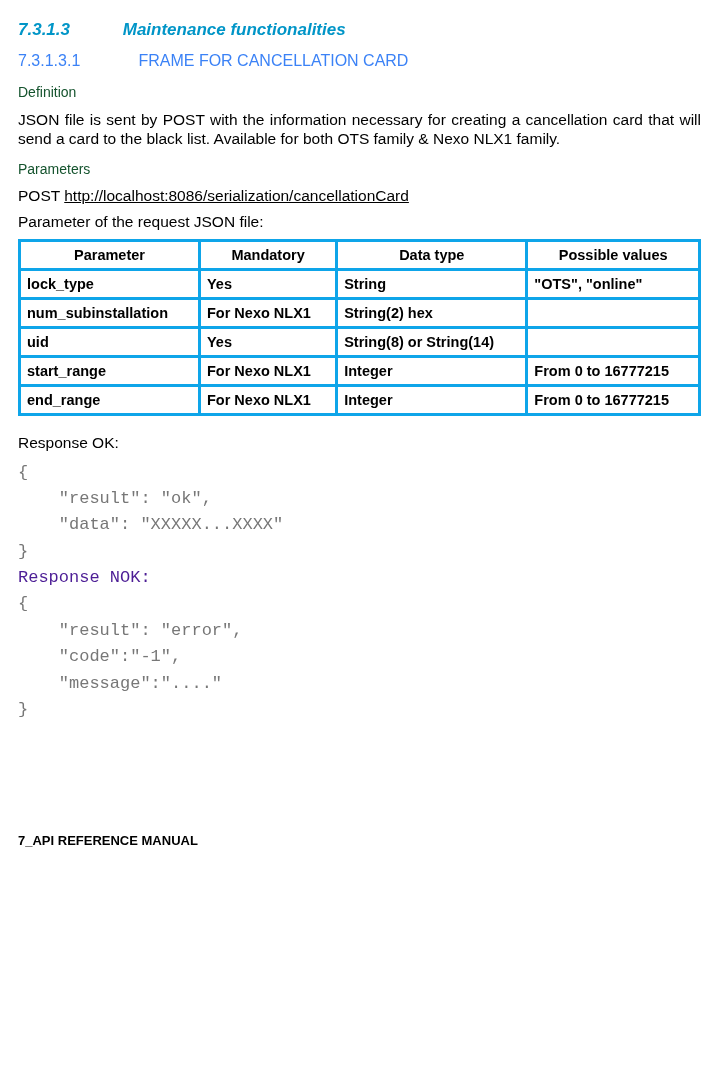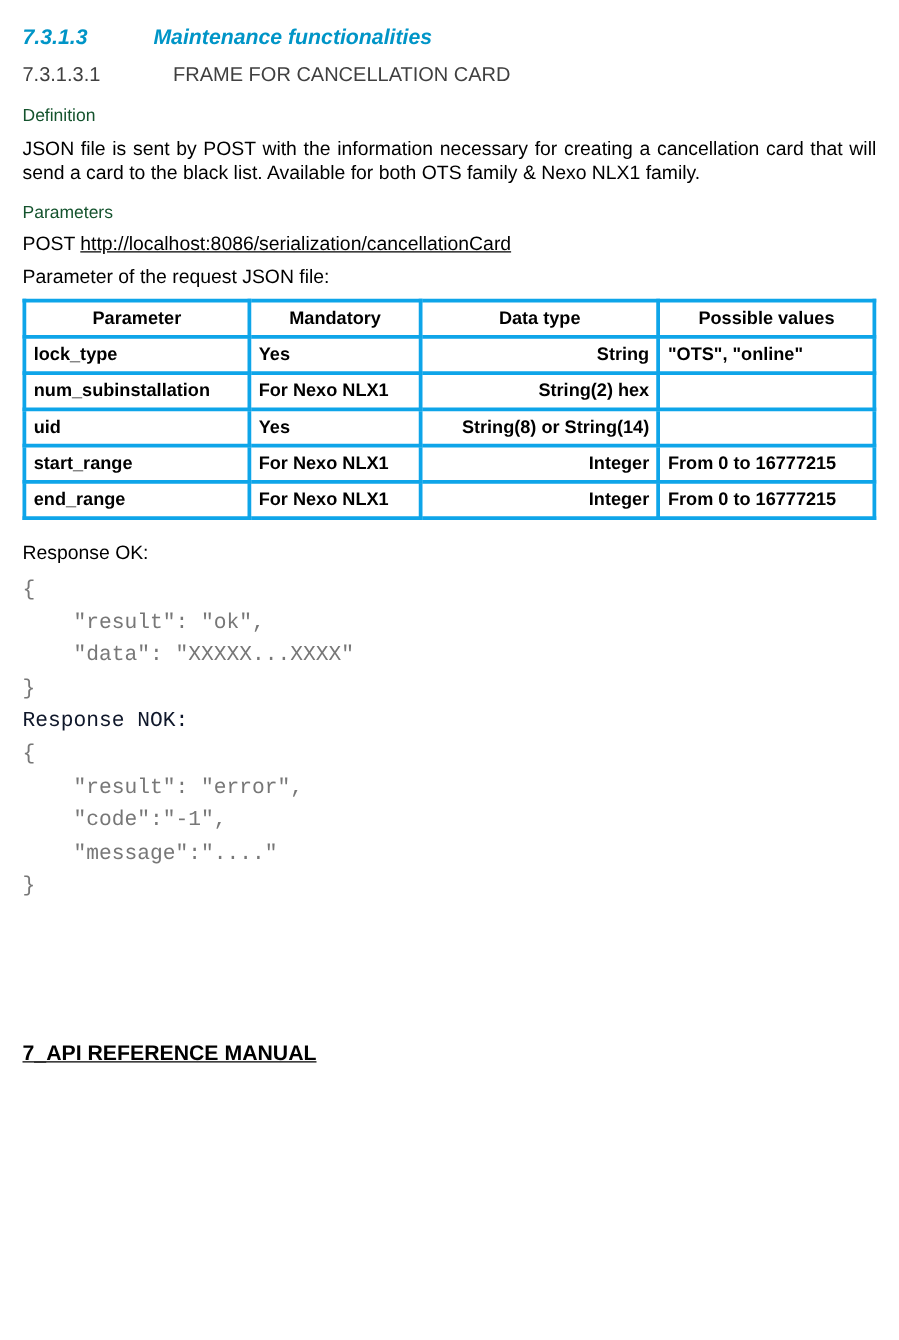--- a/index.html
+++ b/index.html
@@ -14,21 +14,21 @@
     }
     .h3 {
       color: #0095c7;
       font-weight: bold;
       font-size: 17px;
       margin: 0 0 12px 0;
       font-style: italic;
     }
     .h3 .num { display: inline-block; width: 100px; }
     .h4 {
-      color: #404040;
+      color: #3b82f6;
       font-weight: normal;
       font-size: 16px;
       margin: 0 0 14px 0;
     }
     .h4 .num { display: inline-block; width: 116px; }
     .def-head {
       color: #14532d;
       font-weight: normal;
       font-size: 14px;
       margin: 0 0 10px 0;
@@ -54,40 +54,39 @@
       border: 3px solid #0ea5e9;
       padding: 5px 6px;
       vertical-align: middle;
     }
     th {
       font-weight: bold;
       text-align: center;
     }
     td.param-cell { font-weight: bold; text-align: left; }
     td.m-cell { font-weight: bold; text-align: left; }
-    td.dt-cell { font-weight: bold; text-align: right; }
+    td.dt-cell { font-weight: bold; text-align: left; }
     td.pv-cell { font-weight: bold; text-align: left; }
     .resp-label {
       font-size: 15.5px;
       margin: 10px 0 8px 0;
     }
     .code-block {
       font-family: "Courier New", Courier, monospace;
       font-size: 17px;
       line-height: 1.55;
       color: #777;
       white-space: pre;
       margin: 0 0 2px 0;
     }
-    .code-block .black { color: #0f172a; }
+    .code-block .black { color: #4c1d95; }
     .footer {
       font-weight: bold;
-      font-size: 17px;
+      font-size: 13px;
       margin-top: 110px;
-      text-decoration: underline;
     }
   </style>
 </head>
 <body>
 
 <div class="h3">
   <span class="num">7.3.1.3</span>
   <span>Maintenance functionalities</span>
 </div>
 

